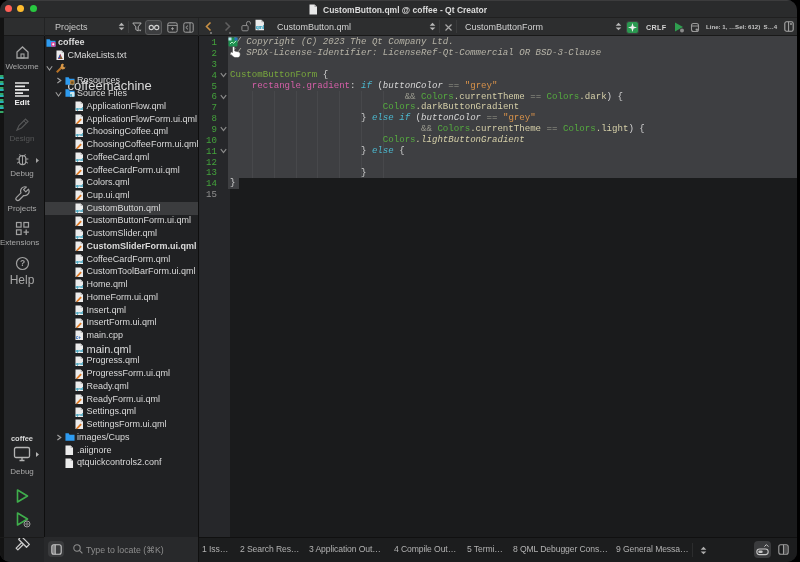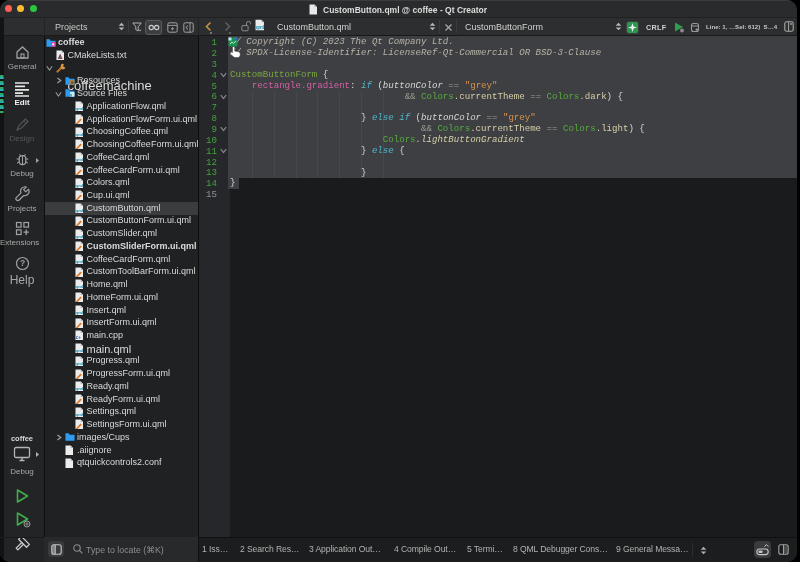--- a/index.html
+++ b/index.html
@@ -104,21 +104,21 @@
 <div style="position:absolute;left:0px;top:18px;width:4px;height:544px;background:#131313;"></div>
 <div style="position:absolute;left:44px;top:36px;width:1px;height:526px;background:#0e0e0e;"></div>
 <svg style="position:absolute;left:0px;top:75px;" width="3.5" height="38" viewBox="0 0 3.5 38">
       <line x1="1.75" y1="0" x2="1.75" y2="38" stroke="#35a868" stroke-width="3.5" stroke-dasharray="4 2"></line>
       <line x1="1.75" y1="2" x2="1.75" y2="38" stroke="#28b0b8" stroke-width="3.5" stroke-dasharray="2 4"></line>
     </svg>
 <svg style="position:absolute;left:14.5px;top:45px;" width="15" height="15" viewBox="0 0 15 15">
       <path d="M2 7 L7.5 2 L13 7 V13 H2 Z" fill="none" stroke="#a2a2a2" stroke-width="1.3"></path>
       <rect x="6" y="9" width="3" height="4" fill="none" stroke="#a2a2a2" stroke-width="1.1"></rect>
     </svg>
-<div style="position:absolute;left:0px;top:62px;width:44px;text-align:center;font-size:8px;color:#a8a8a8;">General</div>
+<div style="position:absolute;left:0px;top:62px;width:44px;text-align:center;font-size:8px;color:#a8a8a8;">Welcome</div>
 <svg style="position:absolute;left:14px;top:81px;" width="16" height="16" viewBox="0 0 16 16">
       <g stroke="#e6e6e6" stroke-width="1.7">
         <line x1="1" y1="2" x2="15" y2="2"></line>
         <line x1="1" y1="5.4" x2="11" y2="5.4"></line>
         <line x1="1" y1="8.8" x2="15" y2="8.8"></line>
         <line x1="1" y1="12.2" x2="9" y2="12.2"></line>
         <line x1="1" y1="15" x2="15" y2="15"></line>
       </g>
     </svg>
 <div style="position:absolute;left:0px;top:98px;width:44px;text-align:center;font-size:8px;font-weight:bold;color:#f0f0f0;">Edit</div>
@@ -439,20 +439,21 @@
     </svg>
 <svg style="position:absolute;left:219.5px;top:148.1px;" width="7" height="6" viewBox="0 0 7 6">
       <path d="M0.8 1.2 L3.5 4.6 L6.2 1.2" fill="none" stroke="#8a8a8a" stroke-width="1.2"></path>
     </svg>
 <div class="t mono" style="left:230px;top:37.30px;font-size:9.1px;line-height:10.86px;"><span style="color:#b6b3a7;font-style:italic;">// Copyright (C) 2023 The Qt Company Ltd.</span></div>
 <div class="t mono" style="left:230px;top:48.16px;font-size:9.1px;line-height:10.86px;"><span style="color:#b6b3a7;font-style:italic;">// SPDX-License-Identifier: LicenseRef-Qt-Commercial OR BSD-3-Clause</span></div>
 <div class="t mono" style="left:230px;top:59.02px;font-size:9.1px;line-height:10.86px;"></div>
 <div class="t mono" style="left:230px;top:69.88px;font-size:9.1px;line-height:10.86px;"><span style="color:#79a83d;">CustomButtonForm</span><span style="color:#d6d6d6;"> {</span></div>
 <div class="t mono" style="left:230px;top:80.74px;font-size:9.1px;line-height:10.86px;"><span style="color:#d6d6d6;">    </span><span style="color:#d55fa8;">rectangle.gradient</span><span style="color:#d6d6d6;">: </span><span style="color:#4cb8cf;font-style:italic;">if </span><span style="color:#d6d6d6;">(</span><span style="color:#d6d6d6;font-style:italic;">buttonColor</span><span style="color:#9c9c90;"> == </span><span style="color:#d8924a;">"grey"</span></div>
 <div class="t mono" style="left:230px;top:91.60px;font-size:9.1px;line-height:10.86px;"><span style="color:#d6d6d6;">                                </span><span style="color:#9c9c90;">&amp;&amp; </span><span style="color:#55ab3f;">Colors</span><span style="color:#d5cfa8;">.currentTheme</span><span style="color:#9c9c90;"> == </span><span style="color:#55ab3f;">Colors</span><span style="color:#d5cfa8;">.dark</span><span style="color:#d6d6d6;">) {</span></div>
+<div class="t mono" style="left:230px;top:102.46px;font-size:9.1px;line-height:10.86px;"><span style="color:#d6d6d6;">                            </span><span style="color:#55ab3f;">Colors</span><span style="color:#d5cfa8;">.darkButtonGradient</span></div>
 <div class="t mono" style="left:230px;top:113.32px;font-size:9.1px;line-height:10.86px;"><span style="color:#d6d6d6;">                        </span><span style="color:#d6d6d6;">} </span><span style="color:#4cb8cf;font-style:italic;">else if </span><span style="color:#d6d6d6;">(</span><span style="color:#d6d6d6;font-style:italic;">buttonColor</span><span style="color:#9c9c90;"> == </span><span style="color:#d8924a;">"grey"</span></div>
 <div class="t mono" style="left:230px;top:124.18px;font-size:9.1px;line-height:10.86px;"><span style="color:#d6d6d6;">                                   </span><span style="color:#9c9c90;">&amp;&amp; </span><span style="color:#55ab3f;">Colors</span><span style="color:#d5cfa8;">.currentTheme</span><span style="color:#9c9c90;"> == </span><span style="color:#55ab3f;">Colors</span><span style="color:#d5cfa8;">.light</span><span style="color:#d6d6d6;">) {</span></div>
 <div class="t mono" style="left:230px;top:135.04px;font-size:9.1px;line-height:10.86px;"><span style="color:#d6d6d6;">                            </span><span style="color:#55ab3f;">Colors</span><span style="color:#d5cfa8;font-style:italic;">.lightButtonGradient</span></div>
 <div class="t mono" style="left:230px;top:145.90px;font-size:9.1px;line-height:10.86px;"><span style="color:#d6d6d6;">                        </span><span style="color:#d6d6d6;">} </span><span style="color:#4cb8cf;font-style:italic;">else</span><span style="color:#d6d6d6;"> {</span></div>
 <div class="t mono" style="left:230px;top:167.62px;font-size:9.1px;line-height:10.86px;"><span style="color:#d6d6d6;">                        </span><span style="color:#d6d6d6;">}</span></div>
 <div class="t mono" style="left:230px;top:178.48px;font-size:9.1px;line-height:10.86px;"><span style="color:#d6d6d6;">}</span></div>
 <div class="t mono" style="left:230px;top:189.34px;font-size:9.1px;line-height:10.86px;"></div>
 <svg style="position:absolute;left:228px;top:37px;" width="10" height="10" viewBox="0 0 10 10">
       <rect x="0.5" y="0.5" width="9" height="9" rx="1" fill="#1e9150"></rect>
       <path d="M0.5 0.5 h3 v3 h-3 z" fill="#bce8f2"></path>

